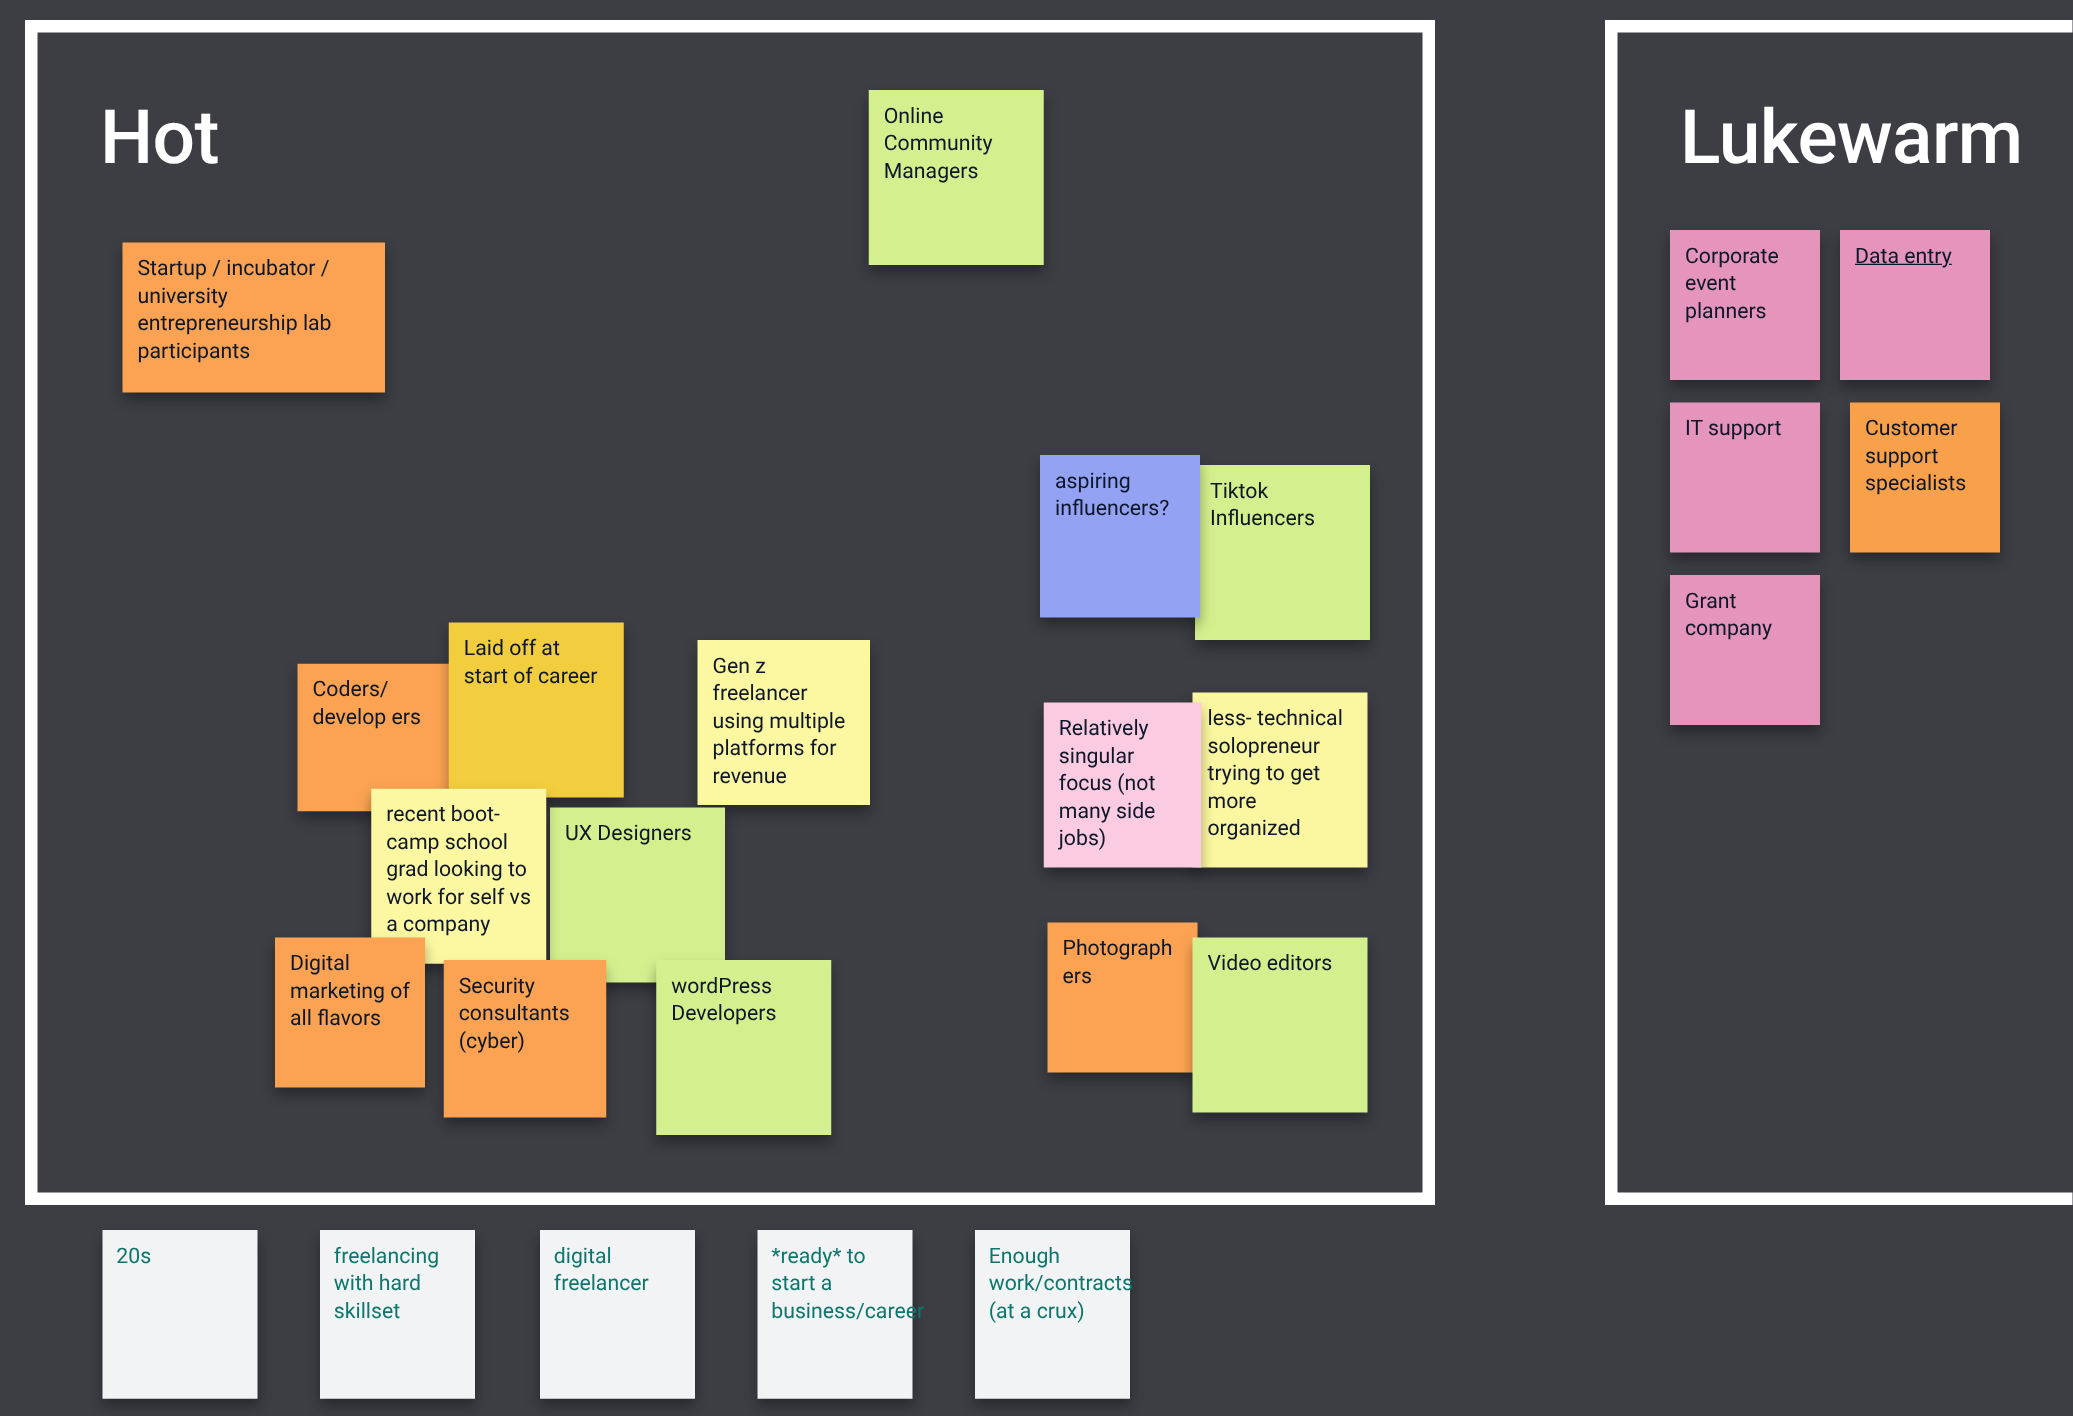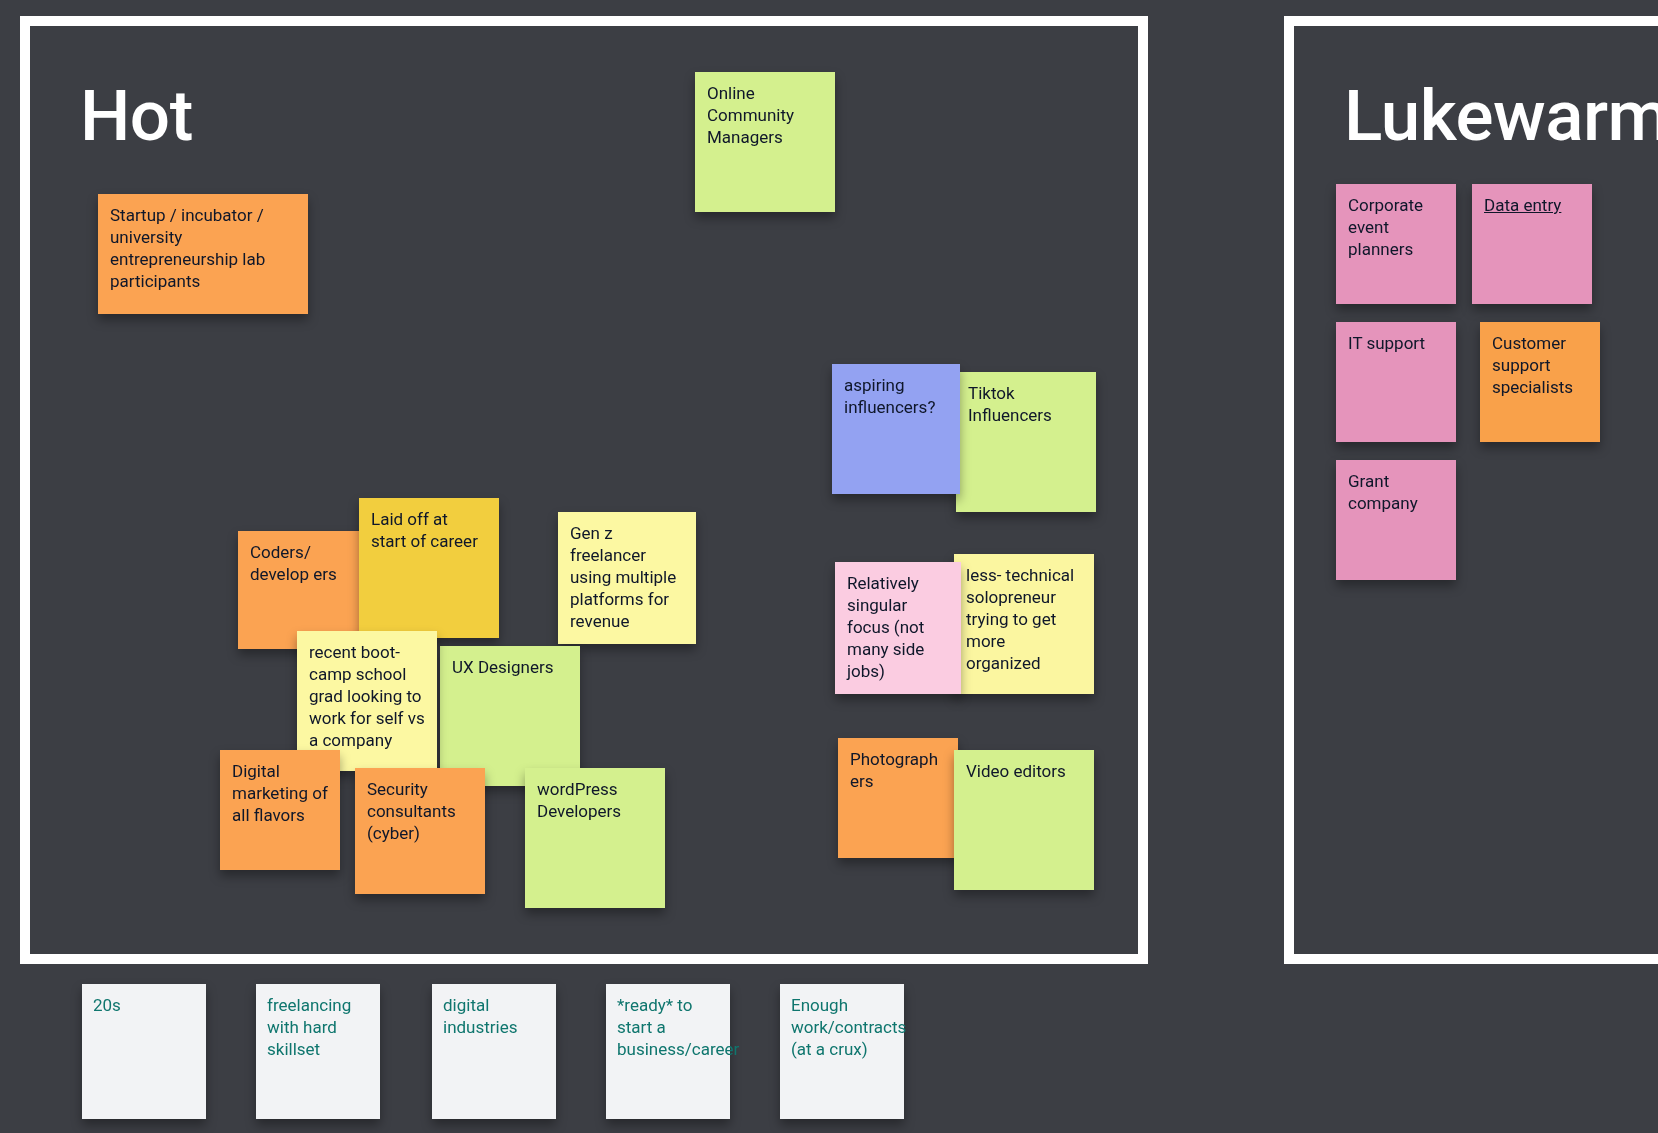--- a/index.html
+++ b/index.html
@@ -15,21 +15,21 @@
   .frame{
     position:absolute;
     background:#3c3e44;
     border:10px solid #ffffff;
     box-sizing:border-box;
   }
   .frame-title{
     position:absolute;
     top:48px;
     left:50px;
-    font-size:71px;
+    font-size:60px;
     font-weight:500;
     color:#ffffff;
     letter-spacing:-0.5px;
   }
   .sticky{
     position:absolute;
     box-sizing:border-box;
     padding:10px 12px 12px 12px;
     font-size:17px;
     line-height:22px;
@@ -147,20 +147,20 @@
   </div>
 </div>
 
 <div class="tray" style="left:82px;  top:984px;">
   <span>20s</span>
 </div>
 <div class="tray" style="left:256px; top:984px;">
   <span>freelancing with hard skillset</span>
 </div>
 <div class="tray" style="left:432px; top:984px;">
-  <span>digital industries</span>
+  <span>digital freelancer</span>
 </div>
 <div class="tray" style="left:606px; top:984px;">
   <span>*ready* to start a business/career</span>
 </div>
 <div class="tray" style="left:780px; top:984px;">
   <span>Enough work/contracts (at a crux)</span>
 </div>
 
 </body></html>

